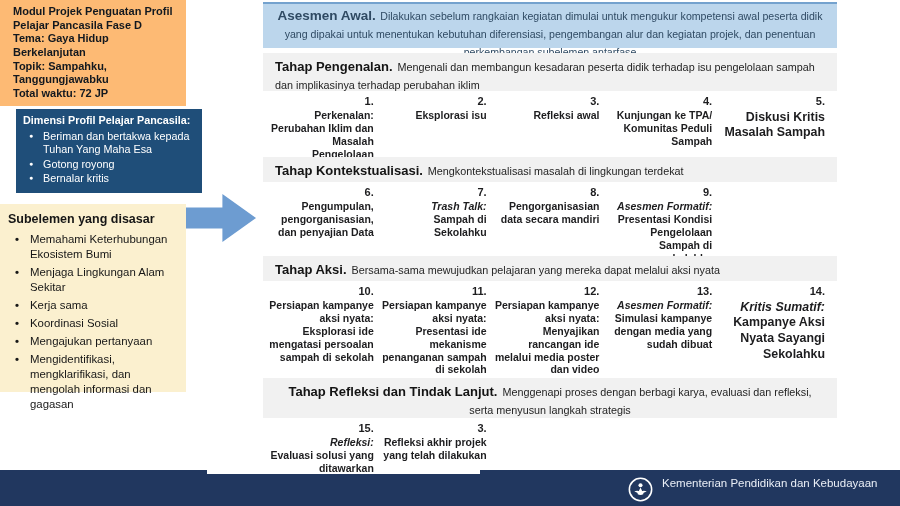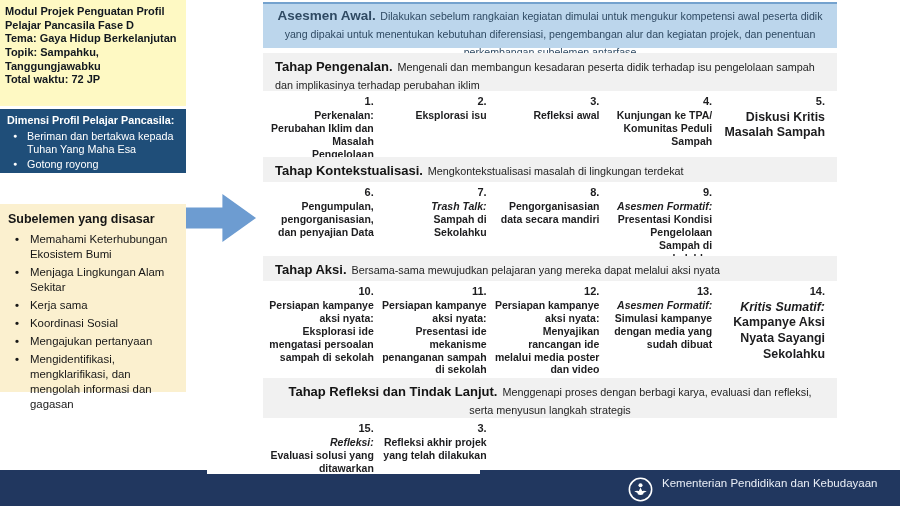--- a/index.html
+++ b/index.html
@@ -3,25 +3,25 @@
 <meta charset="utf-8">
 <style>
   * { box-sizing: border-box; margin: 0; padding: 0; }
   html,body { background:#e8e8e8; }
   .canvas{
     position:relative; width:900px; height:506px; background:#ffffff;
     font-family:"Liberation Sans", sans-serif; overflow:hidden; margin:0 auto;
   }
   
   .side-box{ position:absolute; left:0; width:186px; }
-  .info-box{ top:0; height:106px; background:#fef9c3; padding:5px 5px;
+  .info-box{ top:0; height:106px; background:#fdba74; padding:5px 13px;
     font-weight:bold; font-size:11px; line-height:1.24; color:#12181f; }
   .info-line{ }
-  .dim-box{ top:109px; height:64px; background:#1F4E79; color:#ffffff;
-    padding:5px 7px; font-size:10.8px; line-height:1.22; }
+  .dim-box{ top:109px; height:84px; background:#1F4E79; color:#ffffff;
+    padding:5px 7px; font-size:10.8px; line-height:1.22;margin-left:16px; }
   .dim-title{ font-weight:bold; margin-bottom:3px; }
   .bl{ position:relative; padding-left:20px; margin-bottom:1px; }
   .dim-box .bl::before{ content:"●"; position:absolute; left:6px; top:2px; font-size:7px; }
   .sub-box{ top:204px; height:188px; background:#FBF0CF; padding:8px 8px; color:#161616; }
   .sub-title{ font-weight:bold; font-size:12.5px; margin-bottom:6px; }
   .sub-box .bl{ font-size:11.4px; line-height:1.32; margin-bottom:3px; padding-left:22px; }
   .sub-box .bl::before{ content:"•"; position:absolute; left:7px; top:0; font-weight:bold; }
   
   .flow-arrow{ position:absolute; left:186px; top:194px; width:70px; height:48px;
     background:#6D9CD1;

